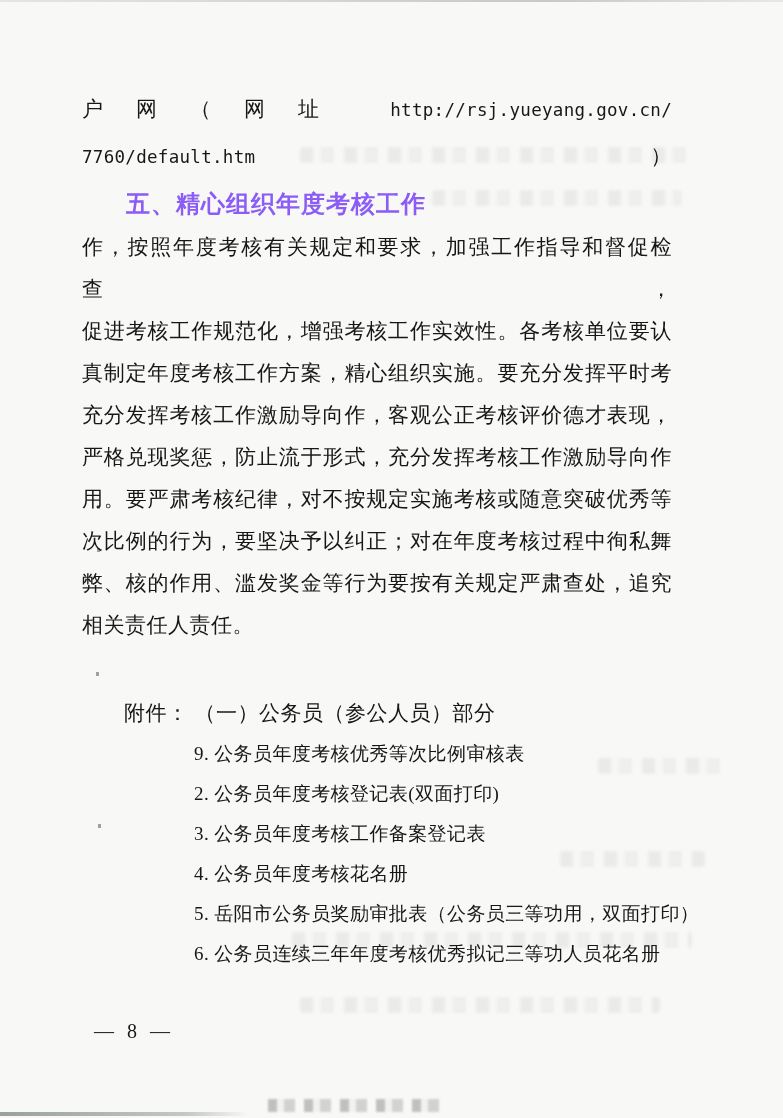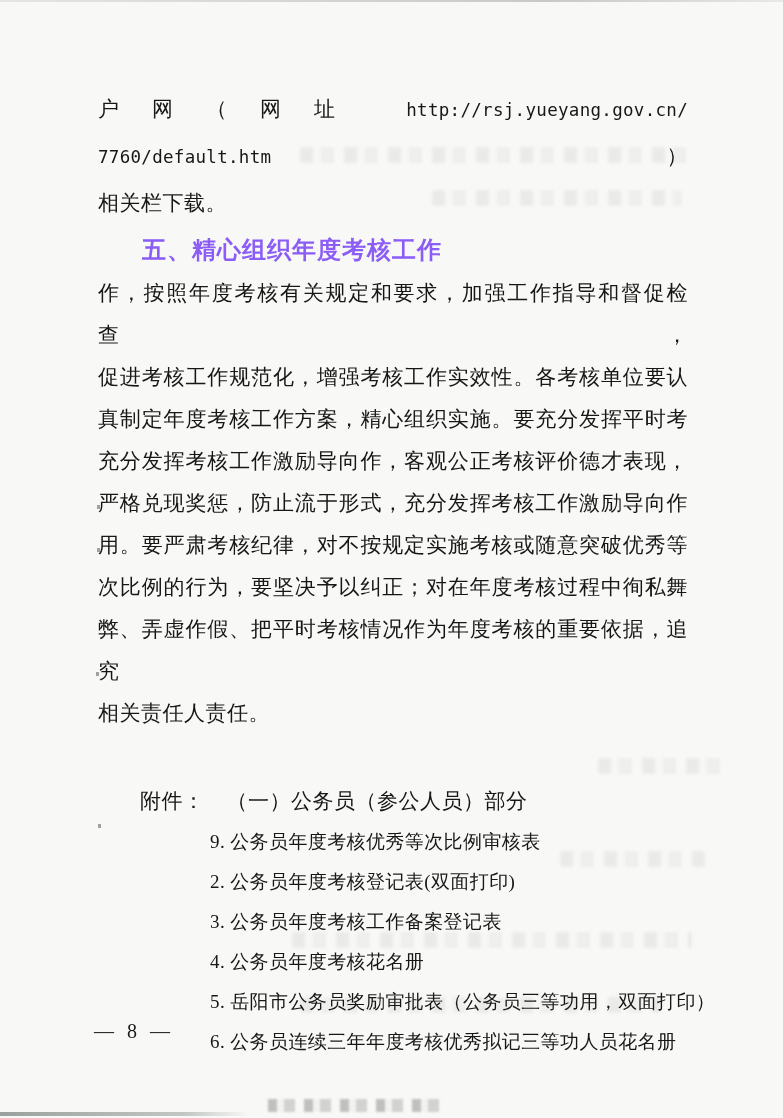--- a/index.html
+++ b/index.html
@@ -12,21 +12,21 @@
     font-family: "Liberation Serif", "DejaVu Serif", serif;
     color: #171716;
     box-shadow: 0 0 6px rgba(0,0,0,.2);
   }
   .top-edge {
     position: absolute; top: 0; left: 0; width: 100%; height: 2px;
     background: linear-gradient(90deg, rgba(90,90,88,.12), rgba(90,90,88,.3) 70%, rgba(90,90,88,.1));
   }
   .content {
     position: absolute;
-    left: 98px;
+    left: 82px;
     top: 86px;
     width: 590px;
   }
   .line {
     font-size: 21px;
     line-height: 46px;
     white-space: nowrap;
     letter-spacing: .5px;
   }
   .fill {
@@ -53,21 +53,21 @@
   .para .line { line-height: 42px; }
   .para .indent { padding-left: 44px; }
   .attach { margin-top: 46px; }
   .attach-head {
     padding-left: 42px;
     font-size: 21px;
     line-height: 42px;
     letter-spacing: .5px;
     white-space: nowrap;
   }
-  .attach-head .group-title { margin-left: 22px; }
+  .attach-head .group-title { margin-left: 6px; }
   .attach-item {
     padding-left: 112px;
     font-size: 19px;
     line-height: 40px;
     letter-spacing: .4px;
     white-space: nowrap;
   }
   .page-number {
     position: absolute;
     left: 94px;
@@ -130,34 +130,33 @@
 
   <div class="speck" style="left:97px; top:505px;"></div>
   <div class="speck" style="left:97px; top:548px;"></div>
   <div class="speck" style="left:96px; top:672px;"></div>
   <div class="speck" style="left:98px; top:824px;"></div>
 
   <div class="content">
 
     <div class="intro">
       <div class="line fill"><span>户网（网址 </span><span class="url">http://rsj.yueyang.gov.cn/ 7760/default.htm</span><span>）</span></div>
-      <div class="line">相关栏下载。</div>
     </div>
 
     <h2 class="heading">五、精心组织年度考核工作</h2>
 
     <div class="para">
       <div class="line fill">作，按照年度考核有关规定和要求，加强工作指导和督促检查，</div>
       <div class="line fill">促进考核工作规范化，增强考核工作实效性。各考核单位要认</div>
       <div class="line fill">真制定年度考核工作方案，精心组织实施。要充分发挥平时考</div>
       <div class="line fill">充分发挥考核工作激励导向作，客观公正考核评价德才表现，</div>
       <div class="line fill">严格兑现奖惩，防止流于形式，充分发挥考核工作激励导向作</div>
       <div class="line fill">用。要严肃考核纪律，对不按规定实施考核或随意突破优秀等</div>
       <div class="line fill">次比例的行为，要坚决予以纠正；对在年度考核过程中徇私舞</div>
-      <div class="line fill">弊、弄虚作假、把平时考核情况作为年度考核的重要依据，追究</div>
+      <div class="line fill">弊、核的作用、滥发奖金等行为要按有关规定严肃查处，追究</div>
       <div class="line">相关责任人责任。</div>
     </div>
 
     <div class="attach">
       <div class="attach-head">
         <span>附件：</span><span class="group-title">（一）公务员（参公人员）部分</span>
       </div>
       <div class="attach-item">9. 公务员年度考核优秀等次比例审核表</div>
       <div class="attach-item">2. 公务员年度考核登记表(双面打印)</div>
       <div class="attach-item">3. 公务员年度考核工作备案登记表</div>

